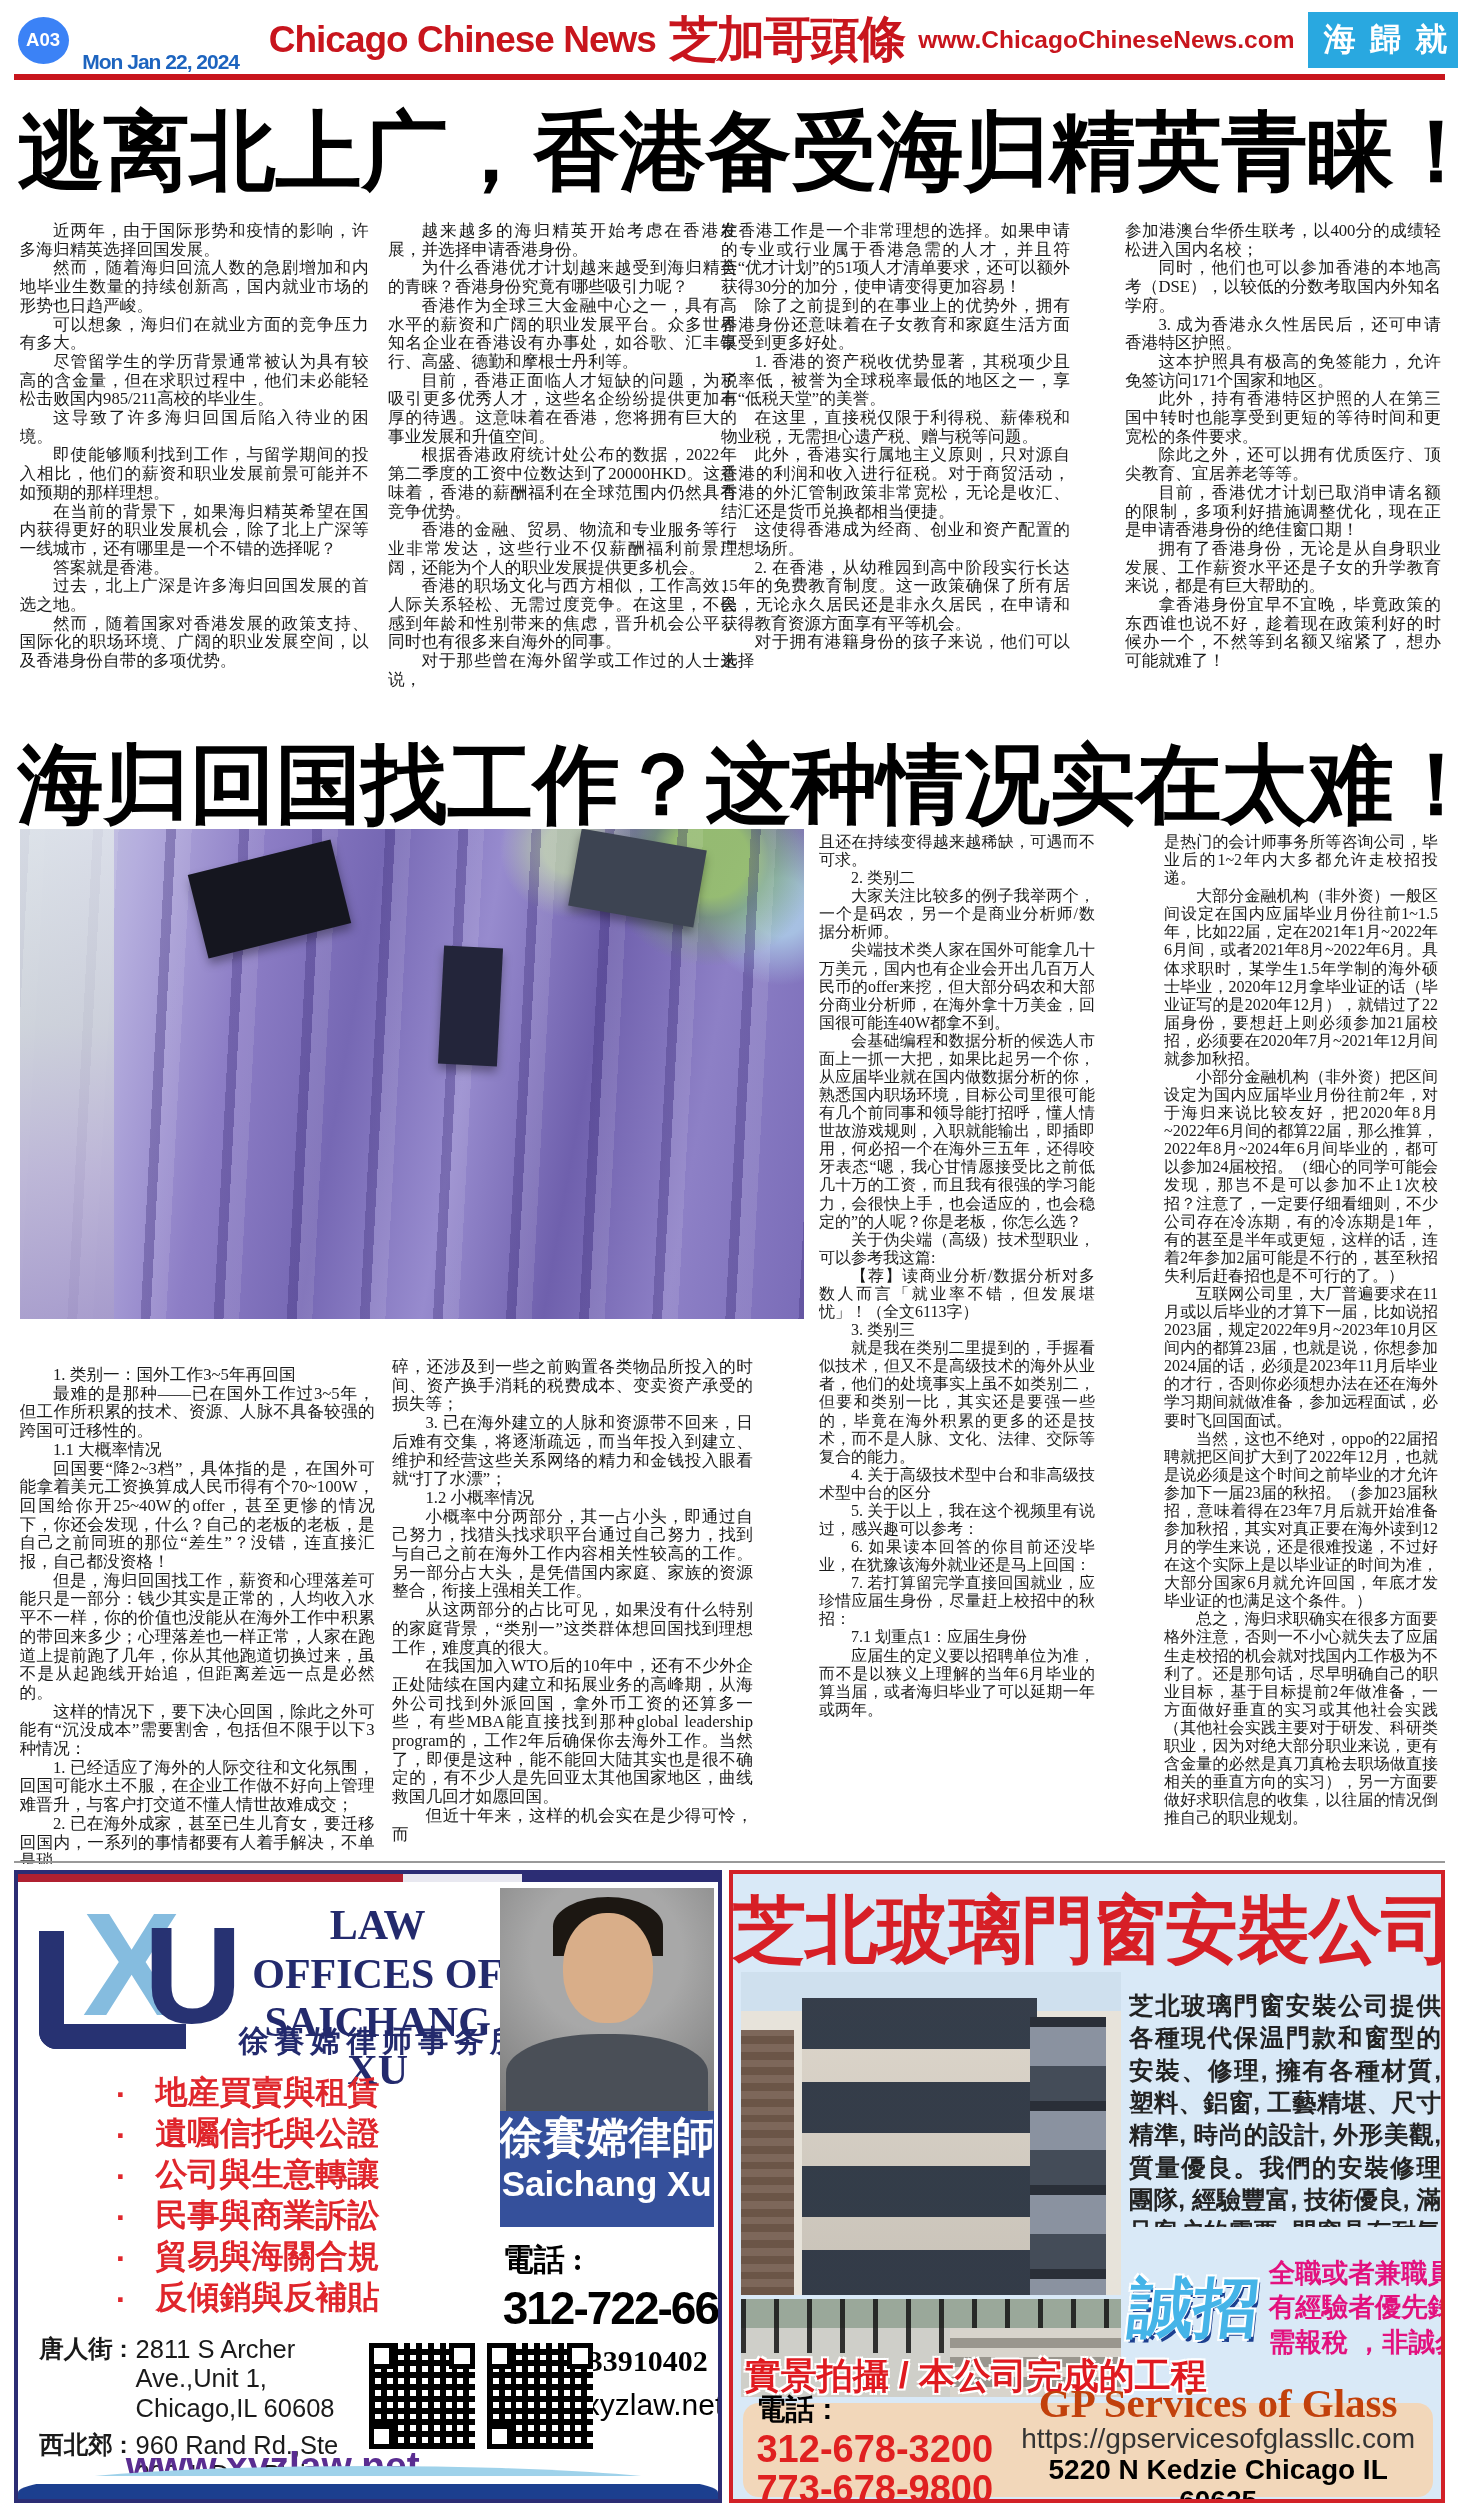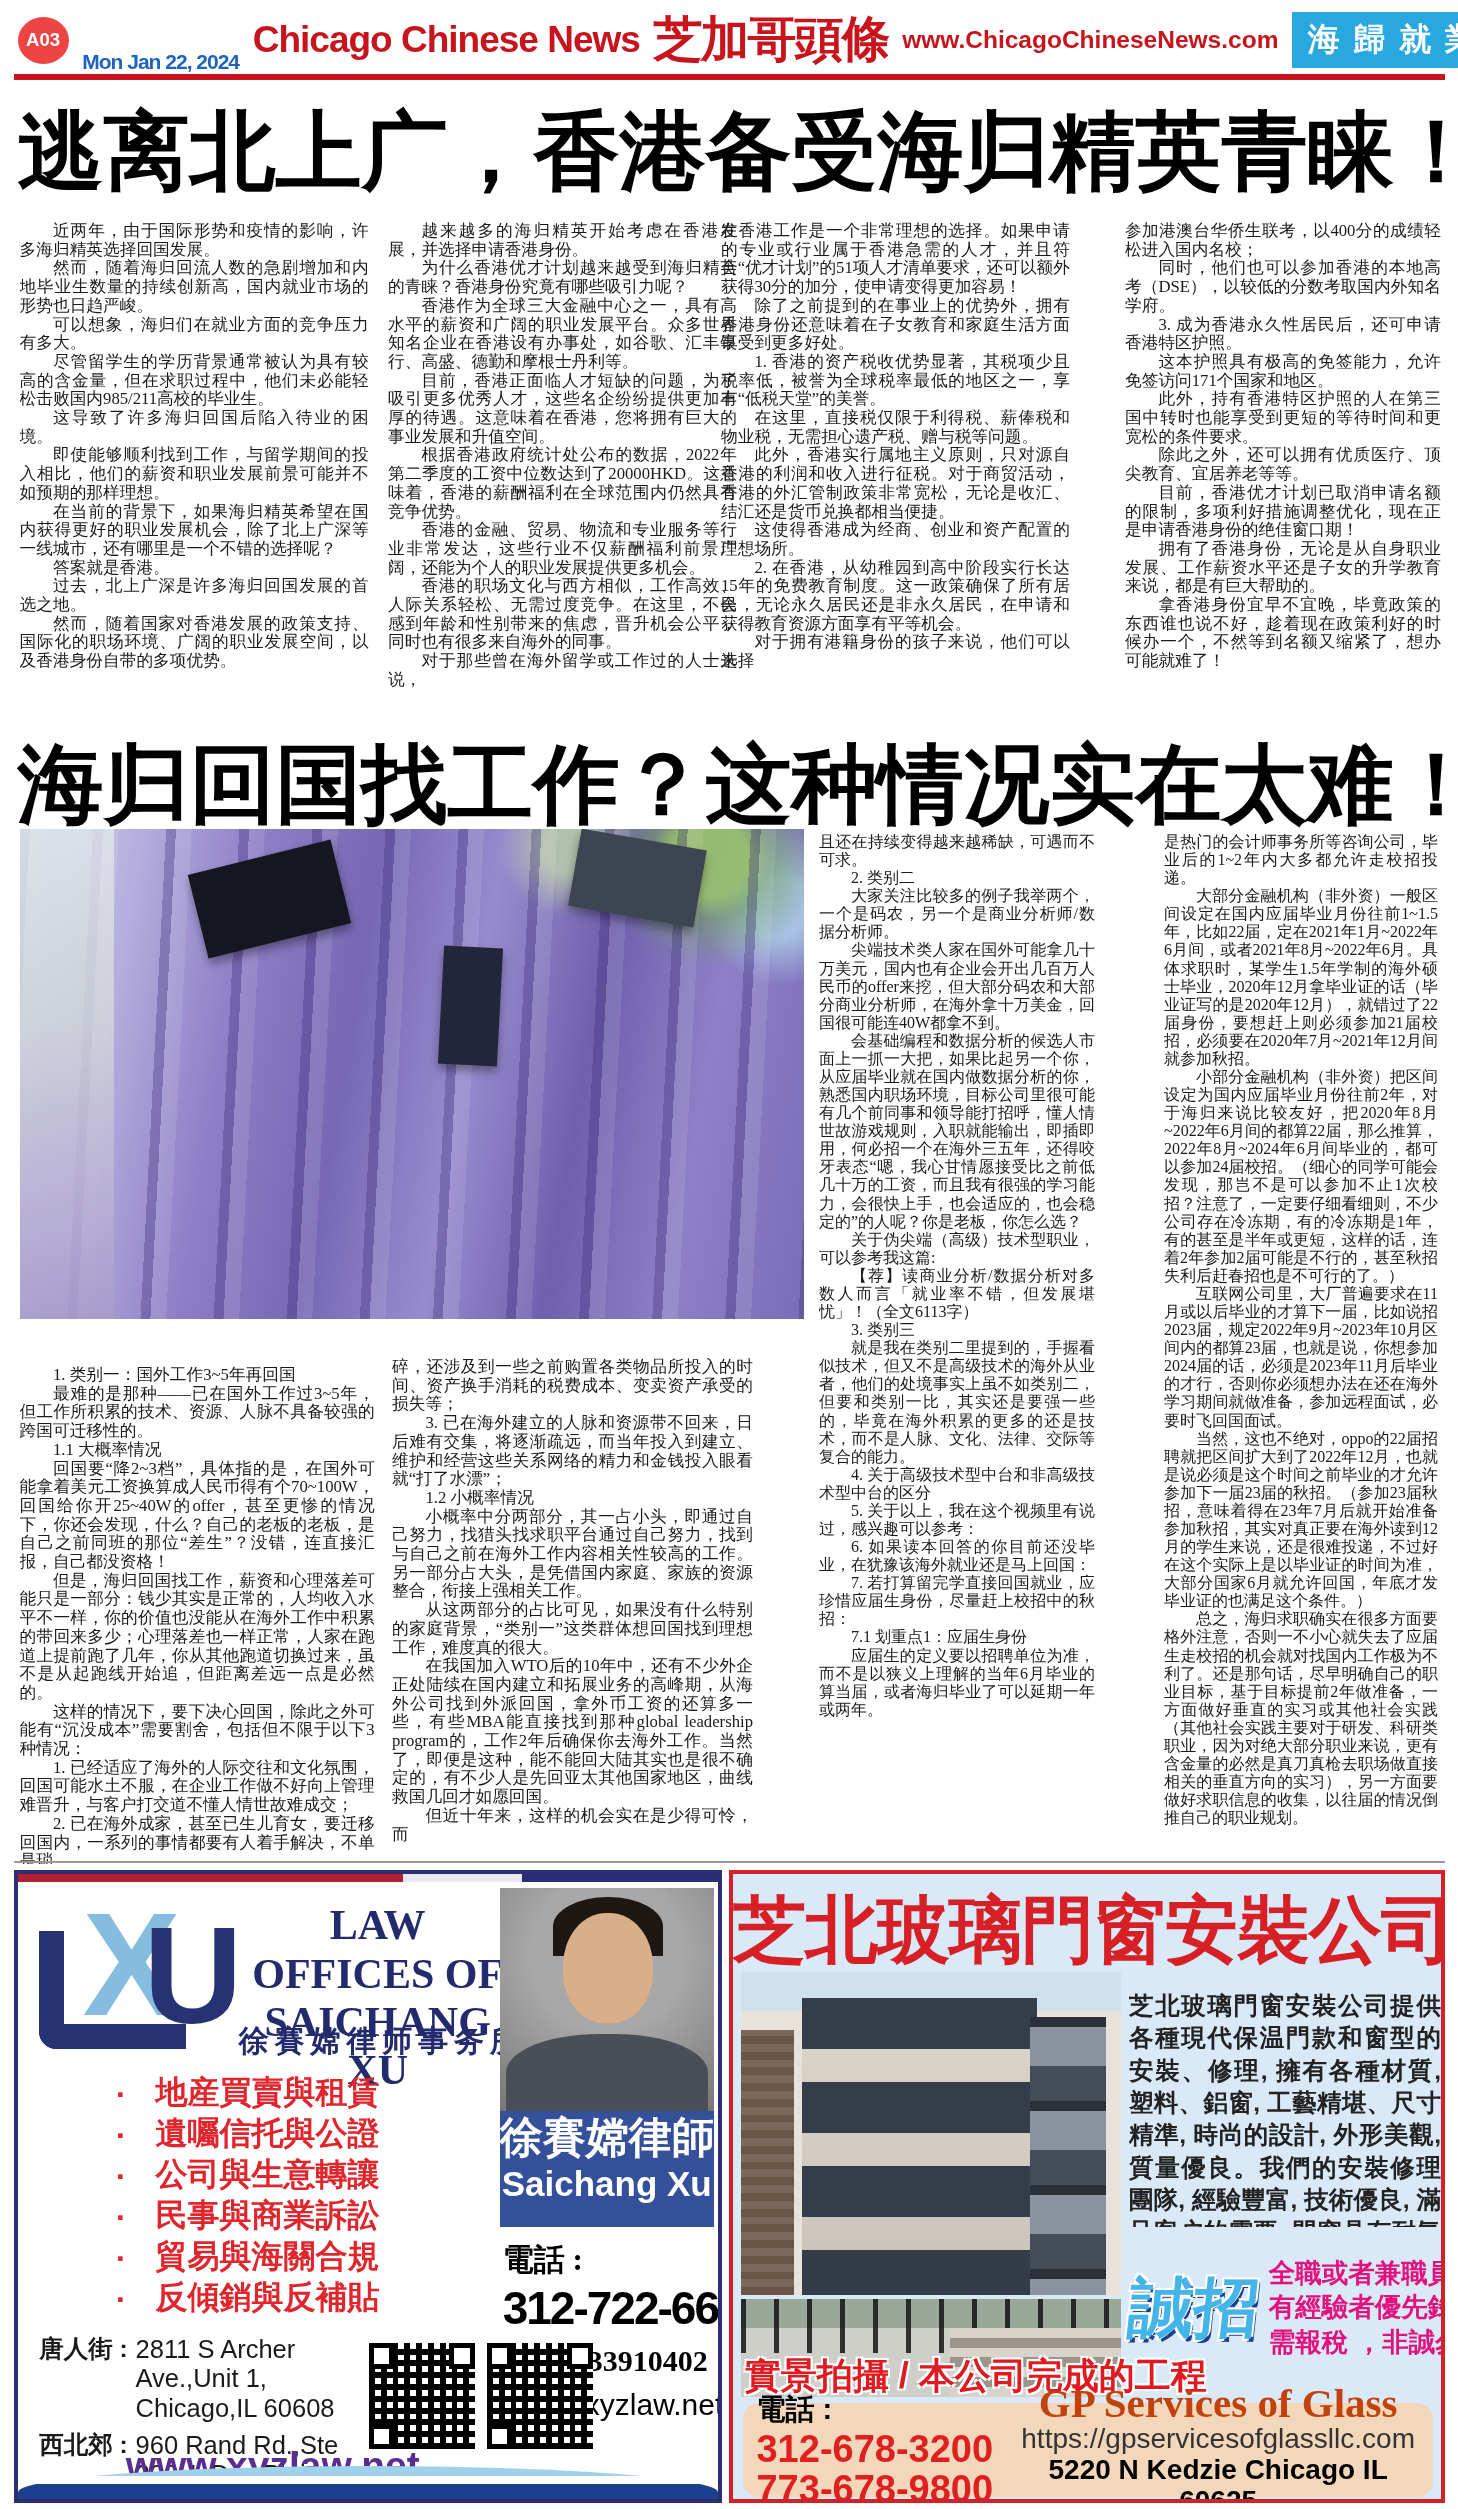--- a/index.html
+++ b/index.html
@@ -3,24 +3,24 @@
 <meta charset="utf-8">
 <style>
   * { margin:0; padding:0; box-sizing:border-box; }
   html,body { background:#e9e9e9; }
   .page { position:relative; width:1458px; height:2509px; background:#ffffff; margin:0 auto;
           font-family:"Liberation Serif","DejaVu Serif",serif; color:#1a1a1a; overflow:hidden; }
 
   
   .header { position:absolute; left:17.6px; top:11.8px; width:1423px; height:57px;
             display:flex; align-items:center; gap:13.7px; font-family:"Liberation Sans","DejaVu Sans",sans-serif; }
-  .badge { width:51px; height:47px; background:#ef4444; border-radius:50%; color:#fff;
+  .badge { width:51px; height:47px; background:#3b82f6; border-radius:50%; color:#fff;
            display:flex; align-items:center; justify-content:center; font-weight:bold; font-size:18.6px; flex:0 0 auto; }
   .hdr-date { color:#1d64bf; font-weight:bold; font-size:21px; letter-spacing:-1px; white-space:nowrap;margin-top:43px; }
-  .brand-en { color:#c8151d; font-weight:bold; font-size:37px; letter-spacing:-1px; white-space:nowrap; }
+  .brand-en { color:#c8151d; font-weight:bold; font-size:37px; letter-spacing:-1px; white-space:nowrap;margin-left:16px; }
   .brand-cn { color:#c8151d; font-weight:900; font-size:49px; white-space:nowrap; letter-spacing:-2px; }
   .hdr-site { color:#c8151d; font-weight:bold; font-size:24.5px; white-space:nowrap; }
   .section-box { margin-left:auto; background:#29a8e0; color:#fff; font-size:32px; font-weight:bold;
                  padding:5.9px 15.7px; letter-spacing:13.7px; white-space:nowrap; }
   .red-rule { position:absolute; left:13.7px; top:74px; width:1431px; height:5.9px; background:#c8151d; }
 
   
   .headline { position:absolute; left:17.6px; width:1423px; font-weight:700; color:#000;
               font-size:86px; letter-spacing:0px; white-space:nowrap; }
   .headline1 { top:94px; }

